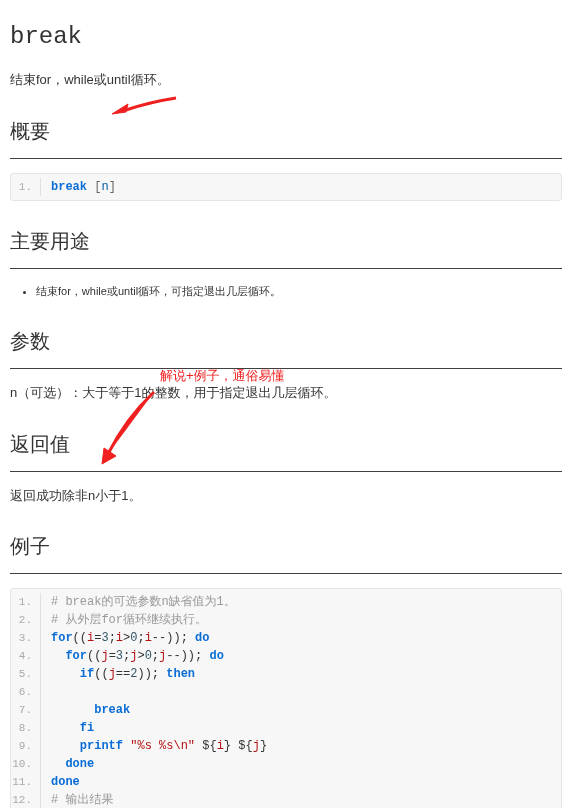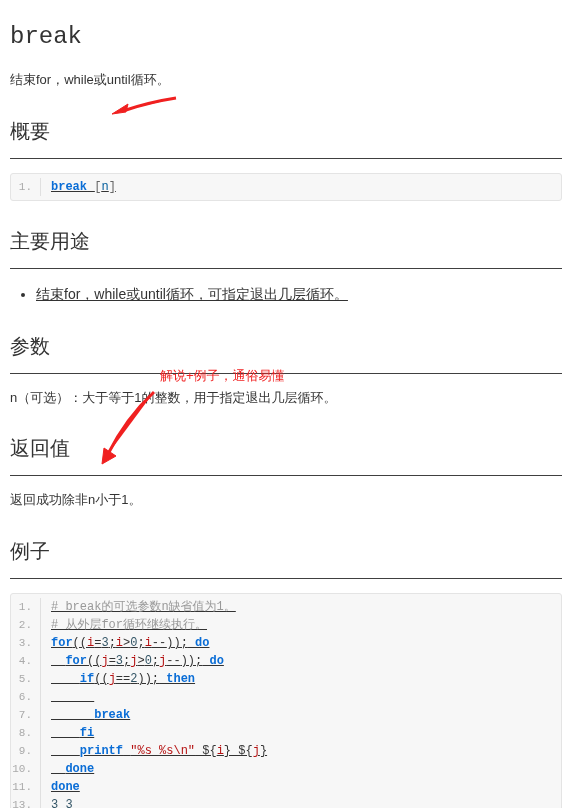--- a/index.html
+++ b/index.html
@@ -27,21 +27,21 @@
     color:#333;
     border-bottom:1px solid #404040;
     padding-bottom:11px;
   }
   p.desc {
     font-size:13px;
     color:#333;
     margin:0 0 8px 0;
   }
   ul.bullets { margin:8px 0 8px 0; padding-left:26px; }
-  ul.bullets li { font-size:14px; margin:10px 0;text-decoration:underline; }
+  ul.bullets li { font-size:11px; margin:10px 0; }
   .codeblock {
     background:#f7f7f7;
     border:1px solid #e4e4e4;
     border-radius:3px;
     margin:10px 0;
     font-family: Consolas, "Courier New", monospace;
     font-size:12px;
     overflow:hidden;
   }
   .codeblock .line {
@@ -58,21 +58,20 @@
     border-right:1px solid #e0e0e0;
     background:#f7f7f7;
     user-select:none;
     flex:0 0 30px;
     font-size:11px;
   }
   .codeblock .code {
     padding:0 0 0 10px;
     white-space:pre;
     flex:1;
-    text-decoration:underline;
   }
   .codeblock.pad   { padding:4px 0; }
   .tok-kw   { color:#0a6dd6; font-weight:bold; }     
   .tok-var  { color:#005c9c; }                       
   .tok-cmt  { color:#999;text-align:center; }                          
   .tok-op   { color:#333; }
   .tok-num  { color:#356; }
   .tok-str  { color:#b51111; }
   .tok-punc { color:#666; }
 
@@ -174,20 +173,24 @@
     </div>
     <div class="line">
       <div class="ln">10.</div>
       <div class="code"><span class="tok-op">  </span><span class="tok-kw">done</span></div>
     </div>
     <div class="line">
       <div class="ln">11.</div>
       <div class="code"><span class="tok-kw">done</span></div>
     </div>
     <div class="line">
+      <div class="ln">12.</div>
+      <div class="code"><span class="tok-cmt"># 输出结果</span></div>
+    </div>
+    <div class="line">
       <div class="ln">13.</div>
       <div class="code"><span class="tok-num">3 3</span></div>
     </div>
     <div class="line">
       <div class="ln">14.</div>
       <div class="code"><span class="tok-num">2 3</span></div>
     </div>
   </div>
 
 </body></html>

